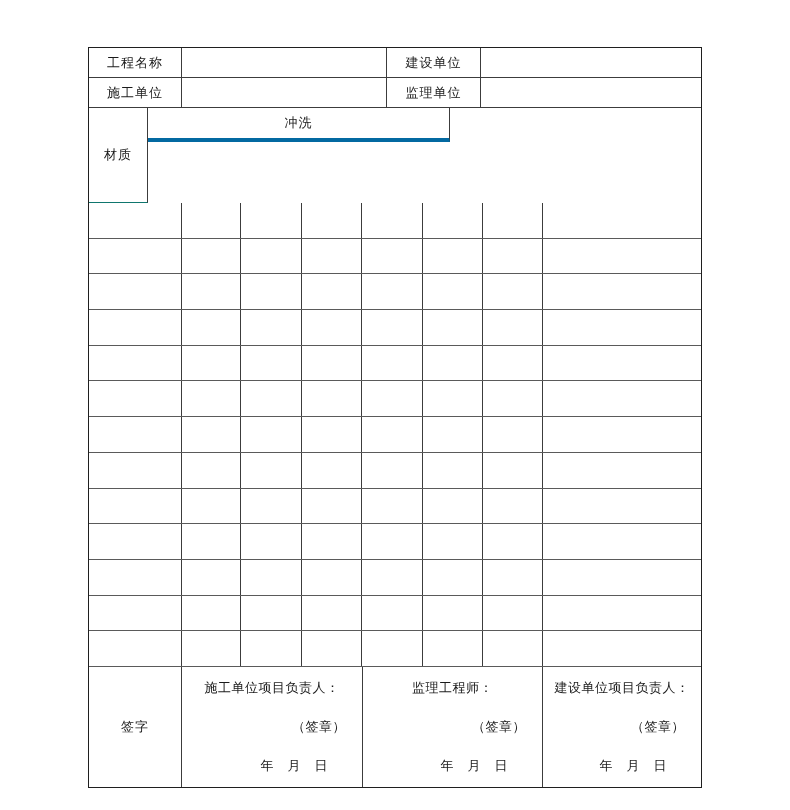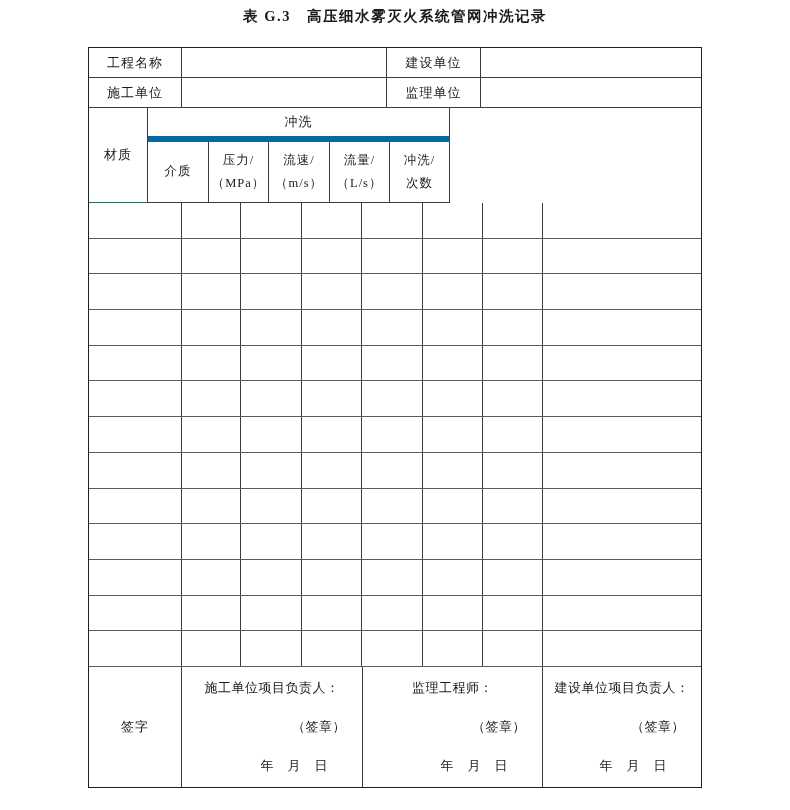--- a/index.html
+++ b/index.html
@@ -35,21 +35,21 @@
 
   
   .r-head { height:95px; border-bottom:none; }
   .wh1 { flex:0 0 93px; border-bottom:1px solid #3c3c3c; }
   .wh2 { flex:0 0 59px; border-bottom:1px solid #0f766e; }
   .hgroup { display:flex; flex-direction:column; box-sizing:border-box; }
   .hg-flush { flex:0 0 302px; }
   .hg-concl { flex:1; }
   .hg-top {
     height:34px; box-sizing:border-box;
-    border-bottom:6px solid #0369a1;
+    border-bottom:4px solid #0369a1;
     display:flex; align-items:center; justify-content:center;
   }
   .hg-concl .hg-top { border-right:none; }
   .hg-bottom { flex:1; display:flex; border-bottom:1px solid #3c3c3c; }
   .two-line { white-space:pre-line; line-height:1.85; font-size:12.5px; }
   .wsub1 { flex:0 0 61px; } .wsub2 { flex:0 0 60px; } .wsub3 { flex:0 0 61px; }
   .wsub4 { flex:0 0 60px; } .wsub5 { flex:1; }
   .hg-empty { flex:1; border-bottom:1px solid #3c3c3c; }
 
   
@@ -67,21 +67,20 @@
   }
   .sig-l1 { text-align:center; }
   .sig-l2 { text-align:right; padding-right:16px; }
   .sig-l3 { text-align:right; padding-right:34px; }
 </style>
 </head>
 <body>
 
 <div class="page">
 
-  <div class="doc-title">表 G.3　高压细水雾灭火系统管网冲洗记录</div>
 
   <div class="gtable">
 
     <div class="row r-info">
       <div class="cell wi1">工程名称</div>
       <div class="cell wi2"></div>
       <div class="cell wi3">建设单位</div>
       <div class="cell wi4 last"></div>
     </div>
 
@@ -90,31 +89,20 @@
       <div class="cell wi2"></div>
       <div class="cell wi3">监理单位</div>
       <div class="cell wi4 last"></div>
     </div>
 
     <div class="row r-head">
       <div class="cell wh2">材质</div>
 
       <div class="hgroup hg-flush">
         <div class="hg-top cell" style="flex:none;">冲洗</div>
-        <div class="hg-bottom">
-          <div class="cell wsub1 two-line">介质</div>
-          <div class="cell wsub2 two-line">压力/
-（MPa）</div>
-          <div class="cell wsub3 two-line">流速/
-（m/s）</div>
-          <div class="cell wsub4 two-line">流量/
-（L/s）</div>
-          <div class="cell wsub5 two-line">冲洗/
-次数</div>
-        </div>
       </div>
 
     </div>
 
     <div class="data-rows">
       <div class="blank-row">
         <div class="cell c1"></div>
         <div class="cell c2"></div>
         <div class="cell c3"></div>
         <div class="cell c4"></div>

